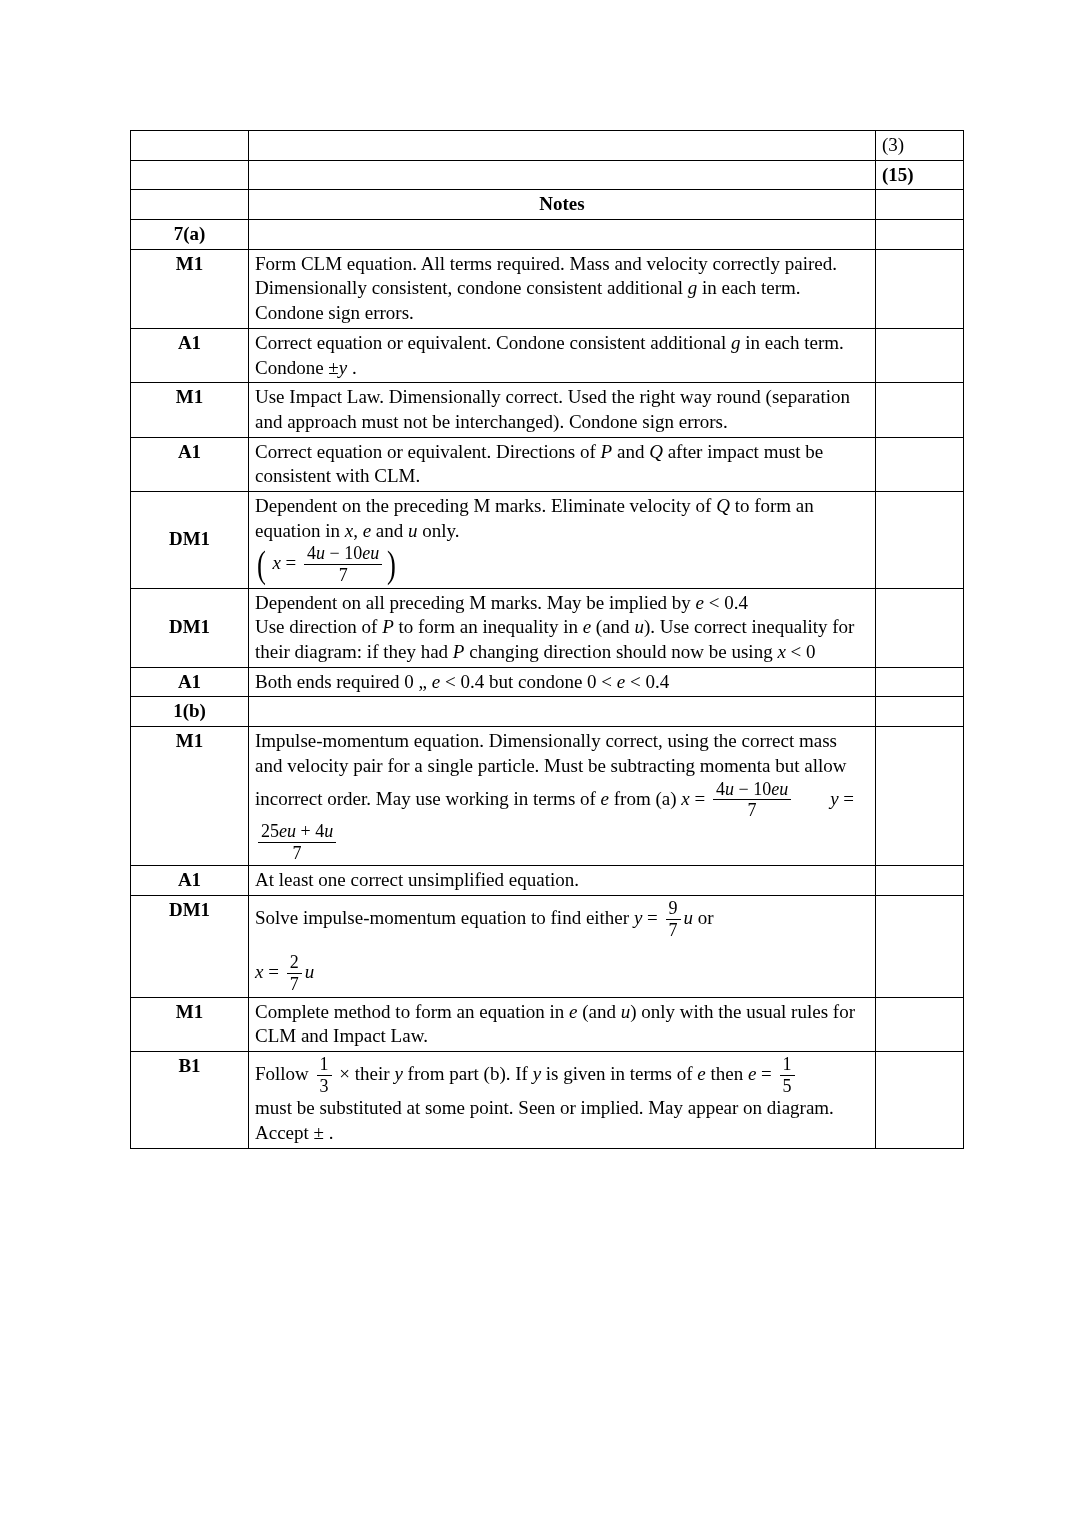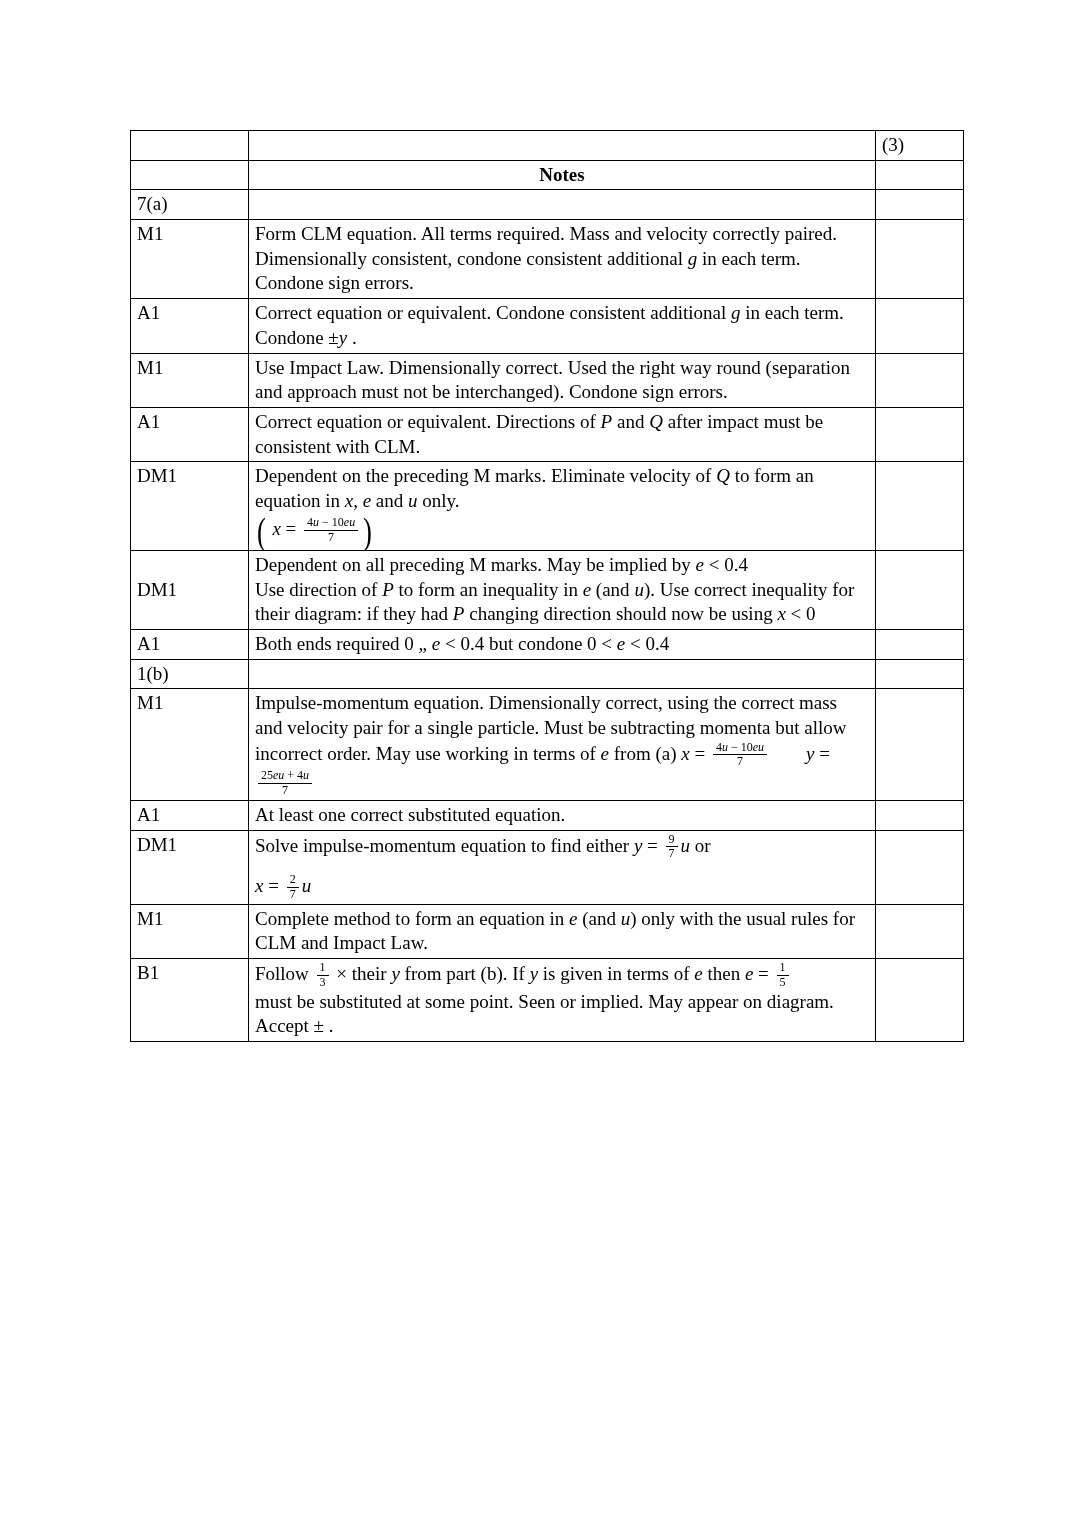--- a/index.html
+++ b/index.html
@@ -18,21 +18,22 @@
   }
   table.ms td{
     border:1px solid #000;
     font-size:19px;
     line-height:1.3;
     vertical-align:top;
     padding:2px 6px;
     overflow:hidden;
   }
   .mark-cell{
-    font-weight:normal;
+    text-align:center;
+    font-weight:bold;
     padding-top:3px;
   }
   .content-cell{
     padding:3px 8px 5px 8px;
   }
   .header-cell{
     font-weight:bold;
     text-align:center;
   }
   .score-cell{
@@ -44,21 +45,21 @@
   tr:nth-child(4) td, tr:nth-child(12) td, tr:nth-child(18) td{height:20px;}
   tr:nth-child(19) td{height:198px;padding-left:48px;}
   
   tr:nth-child(9) .mark-cell, tr:nth-child(10) .mark-cell{vertical-align:middle;}
   i{font-style:italic;}
   .frac{
     display:inline-block;
     vertical-align:middle;
     text-align:center;
     padding:0 3px;
-    font-size:12px;
+    font-size:18px;
     line-height:1.15;
   }
   .frac .num{display:block;padding:0 3px;}
   .frac .den{display:block;border-top:1px solid #000;padding:0 3px;}
   .bigparen{
     font-size:38px;
     font-weight:400;
     vertical-align:middle;
     line-height:0.9;
     display:inline-block;
@@ -75,20 +76,25 @@
     <colgroup>
       <col style="width:118px">
       <col style="width:627px">
       <col style="width:88px">
     </colgroup>
     <tbody>
         <tr>
           <td class="mark-cell"></td>
           <td class="content-cell"></td>
           <td class="score-cell">(3)</td>
+        </tr>
+        <tr>
+          <td class="mark-cell"></td>
+          <td class="content-cell"></td>
+          <td class="score-cell"><b>(15)</b></td>
         </tr>
         <tr>
           <td class="mark-cell"></td>
           <td class="content-cell header-cell">Notes</td>
           <td class="score-cell"></td>
         </tr>
         <tr>
           <td class="mark-cell section">7(a)</td>
           <td class="content-cell"></td>
           <td class="score-cell"></td>
@@ -133,21 +139,21 @@
           <td class="content-cell"></td>
           <td class="score-cell"></td>
         </tr>
         <tr>
           <td class="mark-cell">M1</td>
           <td class="content-cell">Impulse-momentum equation. Dimensionally correct, using the correct mass and velocity pair for a single particle. Must be subtracting momenta but allow incorrect order. May use working in terms of <i>e</i> from (a)  <i>x</i> = <span class="frac"><span class="num">4<i>u</i> − 10<i>eu</i></span><span class="den">7</span></span><span class="hgap"></span><i>y</i> = <span class="frac"><span class="num">25<i>eu</i> + 4<i>u</i></span><span class="den">7</span></span></td>
           <td class="score-cell"></td>
         </tr>
         <tr>
           <td class="mark-cell">A1</td>
-          <td class="content-cell">At least one correct substituted equation.</td>
+          <td class="content-cell">At least one correct unsimplified equation.</td>
           <td class="score-cell"></td>
         </tr>
         <tr>
           <td class="mark-cell">DM1</td>
           <td class="content-cell">Solve impulse-momentum equation to find either  <i>y</i> = <span class="frac"><span class="num">9</span><span class="den">7</span></span><i>u</i>   or<br><span class="vsp"></span><i>x</i> = <span class="frac"><span class="num">2</span><span class="den">7</span></span><i>u</i></td>
           <td class="score-cell"></td>
         </tr>
         <tr>
           <td class="mark-cell">M1</td>
           <td class="content-cell">Complete method to form an equation in <i>e</i> (and <i>u</i>) only with the usual rules for CLM and Impact Law.</td>

